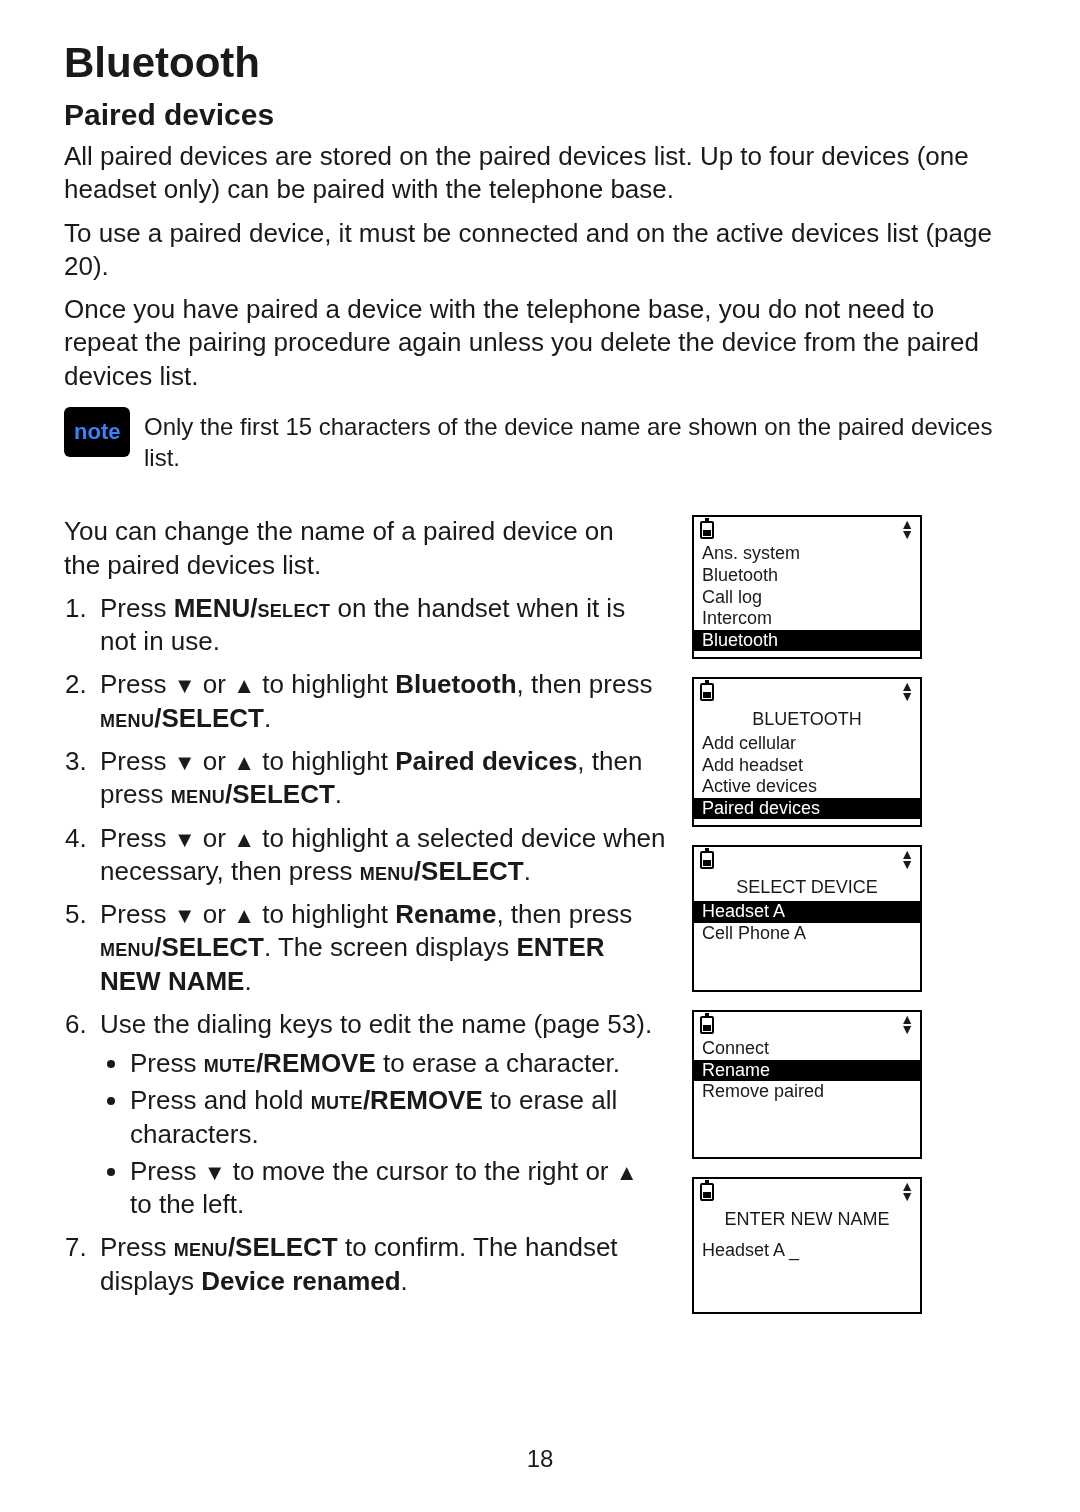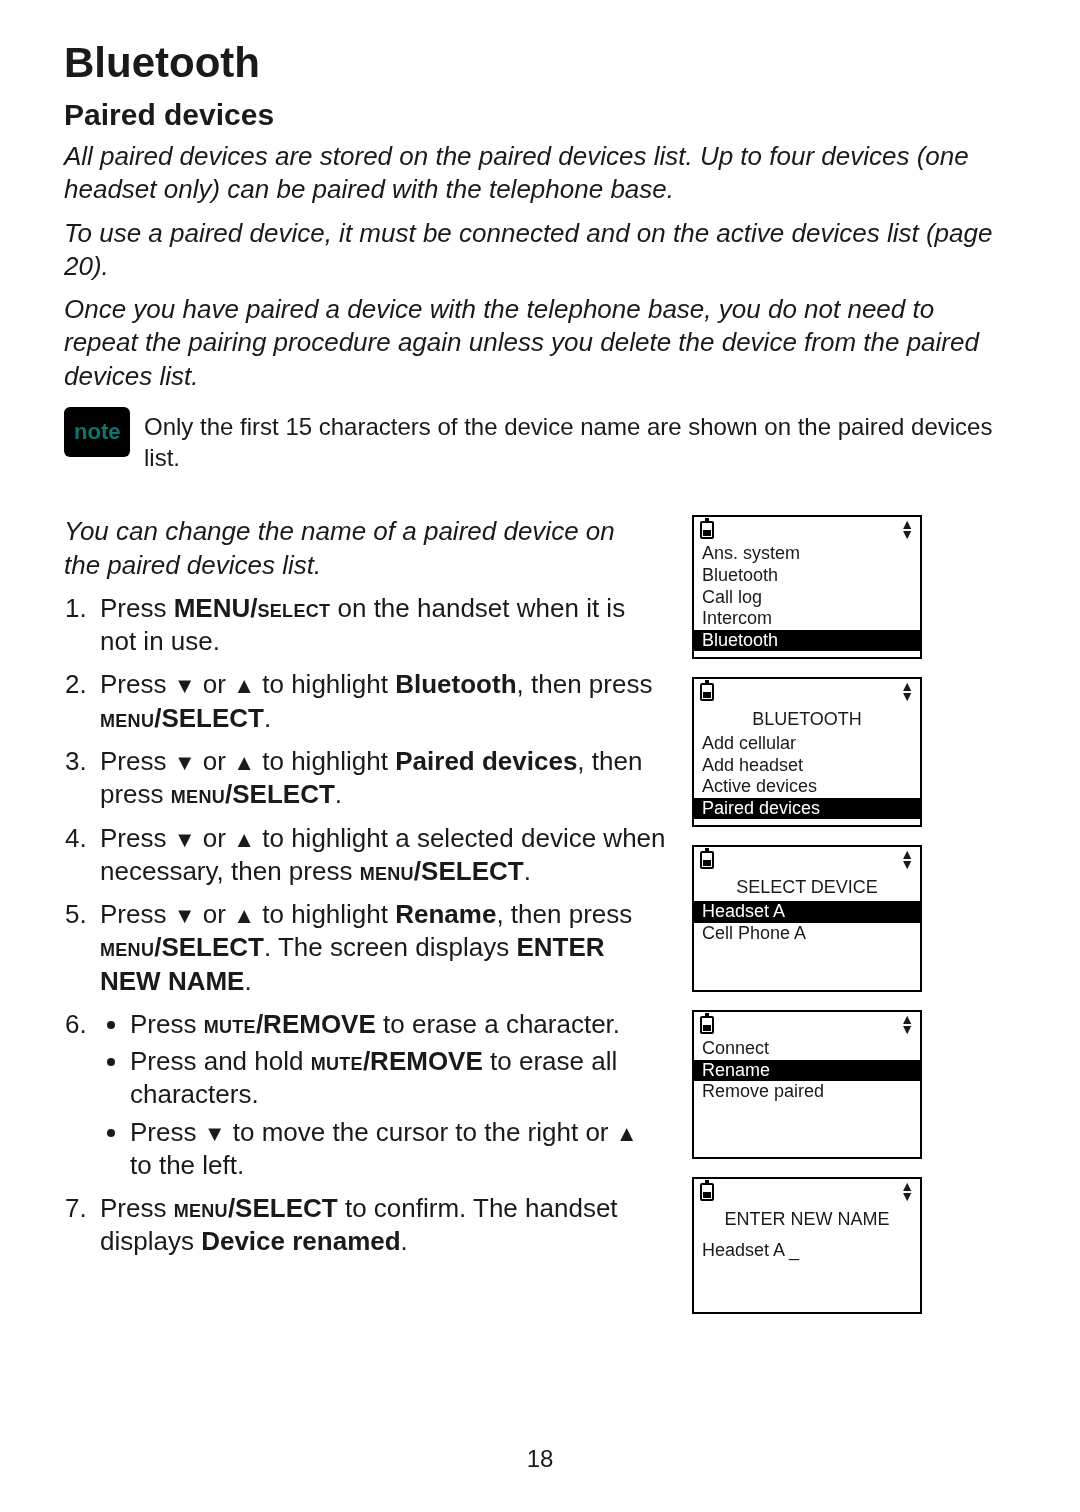--- a/index.html
+++ b/index.html
@@ -27,25 +27,25 @@
   h1.title {
     margin: 0 0 6px 0;
     font-size: 42px;
     font-weight: bold;
   }
   h2.section {
     margin: 2px 0 4px 0;
     font-size: 30px;
     font-weight: bold;
   }
-  p { margin: 6px 12px 10px 0; font-style: italic; }
+  p { margin: 6px 12px 10px 0; }
   .note-row { display: flex; align-items: flex-start; gap: 14px; margin-top: 14px; }
   .note-badge {
     background: #000;
-    color: #0f766e;
+    color: #3b82f6;
     font-weight: bold;
     font-size: 22px;
     padding: 14px 10px;
     border-radius: 6px;
     min-width: 66px;
     text-align: center;
     line-height: 1;
   }
   .note-text { font-size: 24px; line-height: 1.3; margin-top: 4px; }
   .rename-block { margin-top: 36px; }
@@ -137,20 +137,21 @@
           <li>
             <span>Press </span><i class="arrow-down"></i><span> or </span><i class="arrow-up"></i><span> to highlight </span><span class="bold">Paired devices</span><span>, then press </span><span class="bold sc">menu</span><span class="bold">/SELECT</span><span>.</span>
           </li>
           <li>
             <span>Press </span><i class="arrow-down"></i><span> or </span><i class="arrow-up"></i><span> to highlight a selected device when necessary, then press </span><span class="bold sc">menu</span><span class="bold">/SELECT</span><span>.</span>
           </li>
           <li>
             <span>Press </span><i class="arrow-down"></i><span> or </span><i class="arrow-up"></i><span> to highlight </span><span class="bold">Rename</span><span>, then press </span><span class="bold sc">menu</span><span class="bold">/SELECT</span><span>. The screen displays </span><span class="bold">ENTER NEW NAME</span><span>.</span>
           </li>
           <li>
+            <span>Use the dialing keys to edit the name (page 53).</span>
             <ul class="bullets">
               <li>
                 <span>Press </span><span class="bold sc">mute</span><span class="bold">/REMOVE</span><span> to erase a character.</span>
               </li>
               <li>
                 <span class="u">Press and hold</span> <span class="bold sc">mute</span><span class="bold">/REMOVE</span><span> to erase all characters.</span>
               </li>
               <li>
                 <span>Press </span><i class="arrow-down"></i><span> to move the cursor to the right or </span><i class="arrow-up"></i><span> to the left.</span>
               </li>

